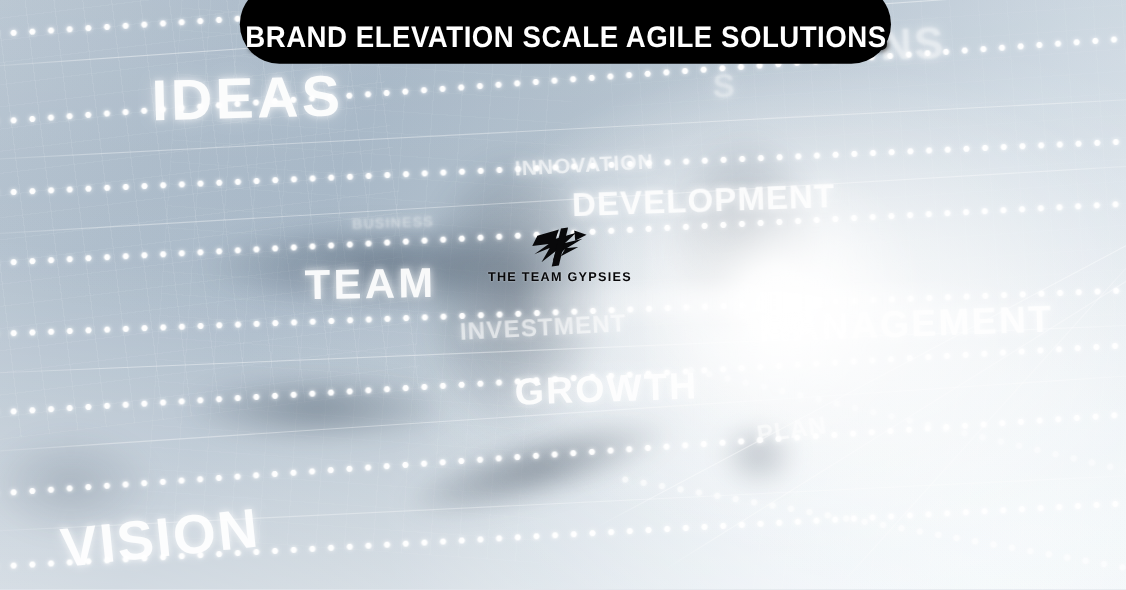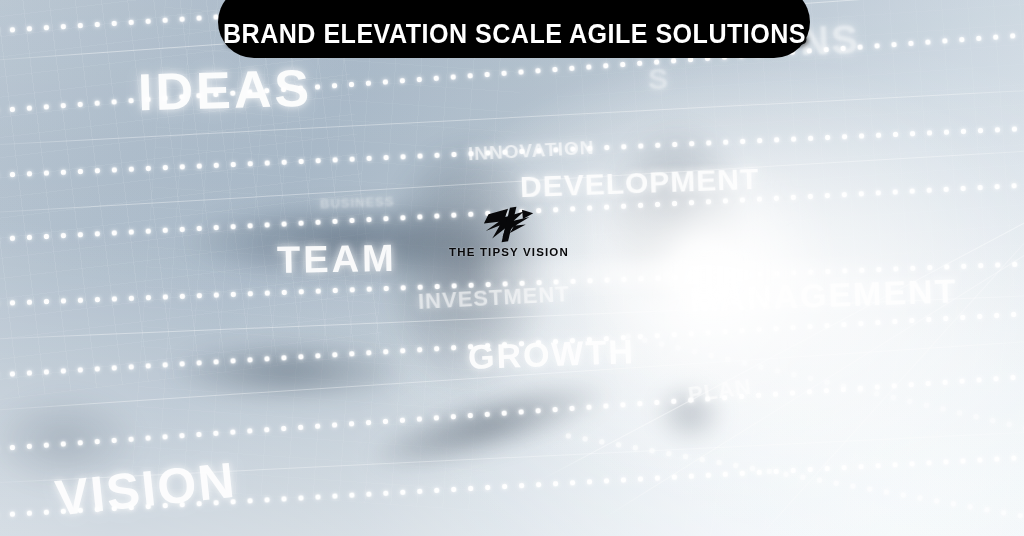--- a/index.html
+++ b/index.html
@@ -229,20 +229,20 @@
   <div id="flare-streak"></div>
 
   <div id="haze"></div>
 
   <div id="logo">
     <svg id="logo-mark" viewBox="0 0 120 86" aria-hidden="true">
       <path d="M16 20 L58 8 L52 26 L92 14 L70 34 L104 26 L74 44 L96 42 L62 60 L70 46 L46 70 L52 50 L24 72 L40 44 L10 56 L38 36 L6 40 Z" fill="#08080a"></path>
       <path d="M62 6 L76 4 L58 78 L44 80 Z" fill="#08080a"></path>
       <path d="M88 10 L112 18 L90 30 Z" fill="#08080a"></path>
     </svg>
-    <div id="logo-word">THE TIPSY VISION</div>
+    <div id="logo-word">THE TEAM GYPSIES</div>
   </div>
 
   <div id="title-pill">
     <span id="title-text">BRAND ELEVATION SCALE AGILE SOLUTIONS</span>
   </div>
 
 </div>
 
 </body></html>

